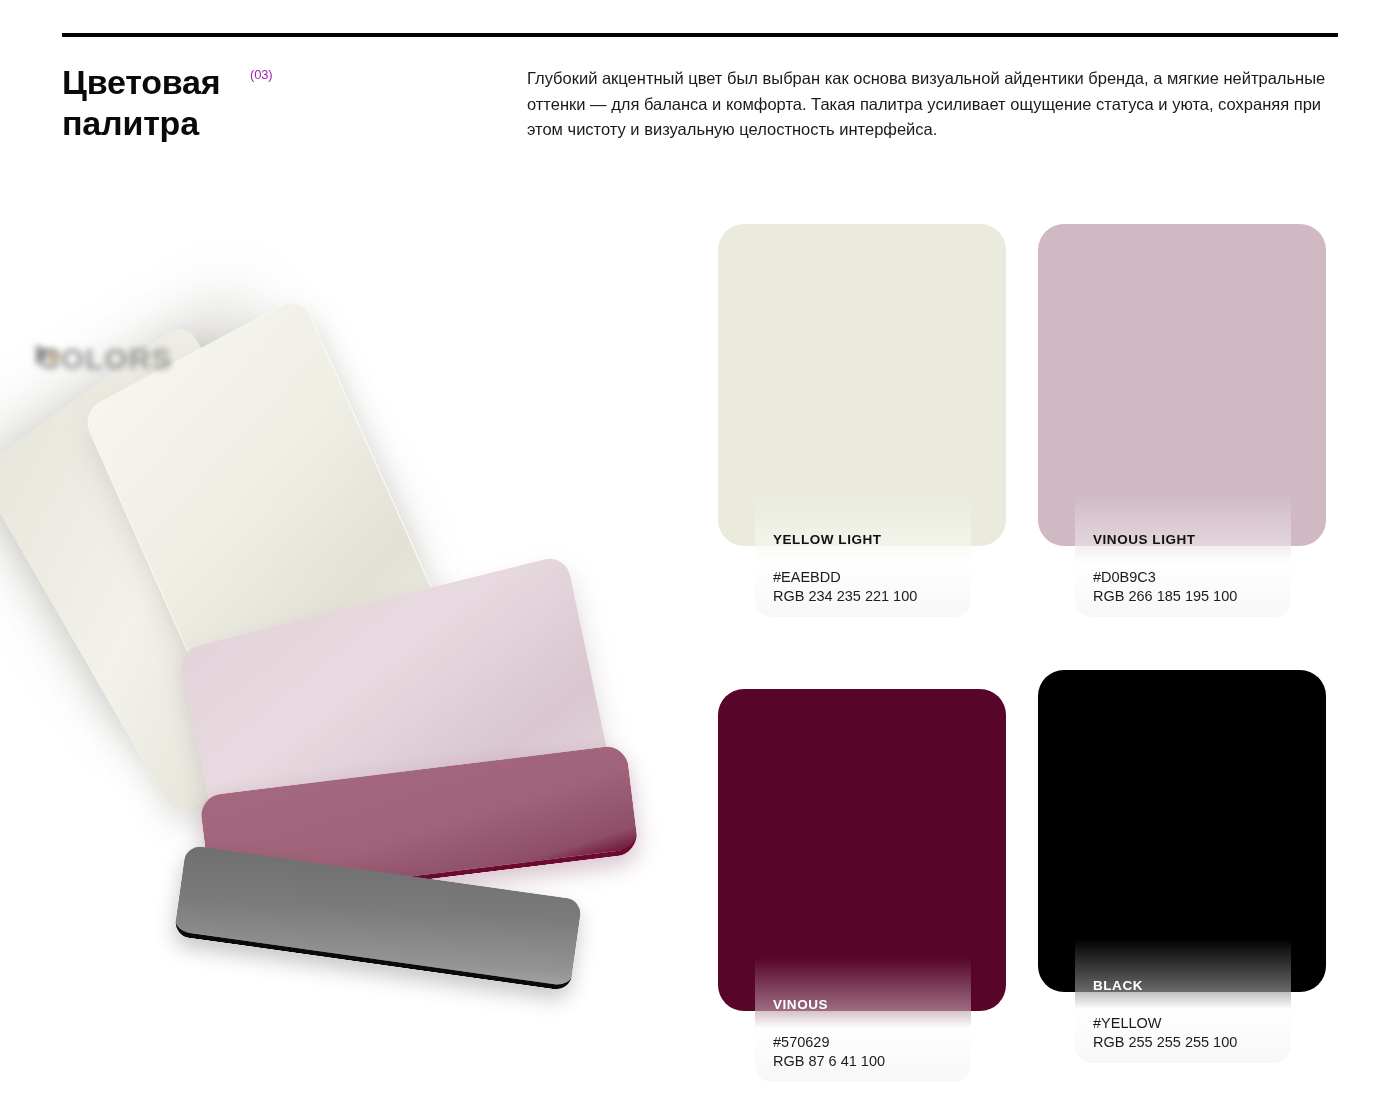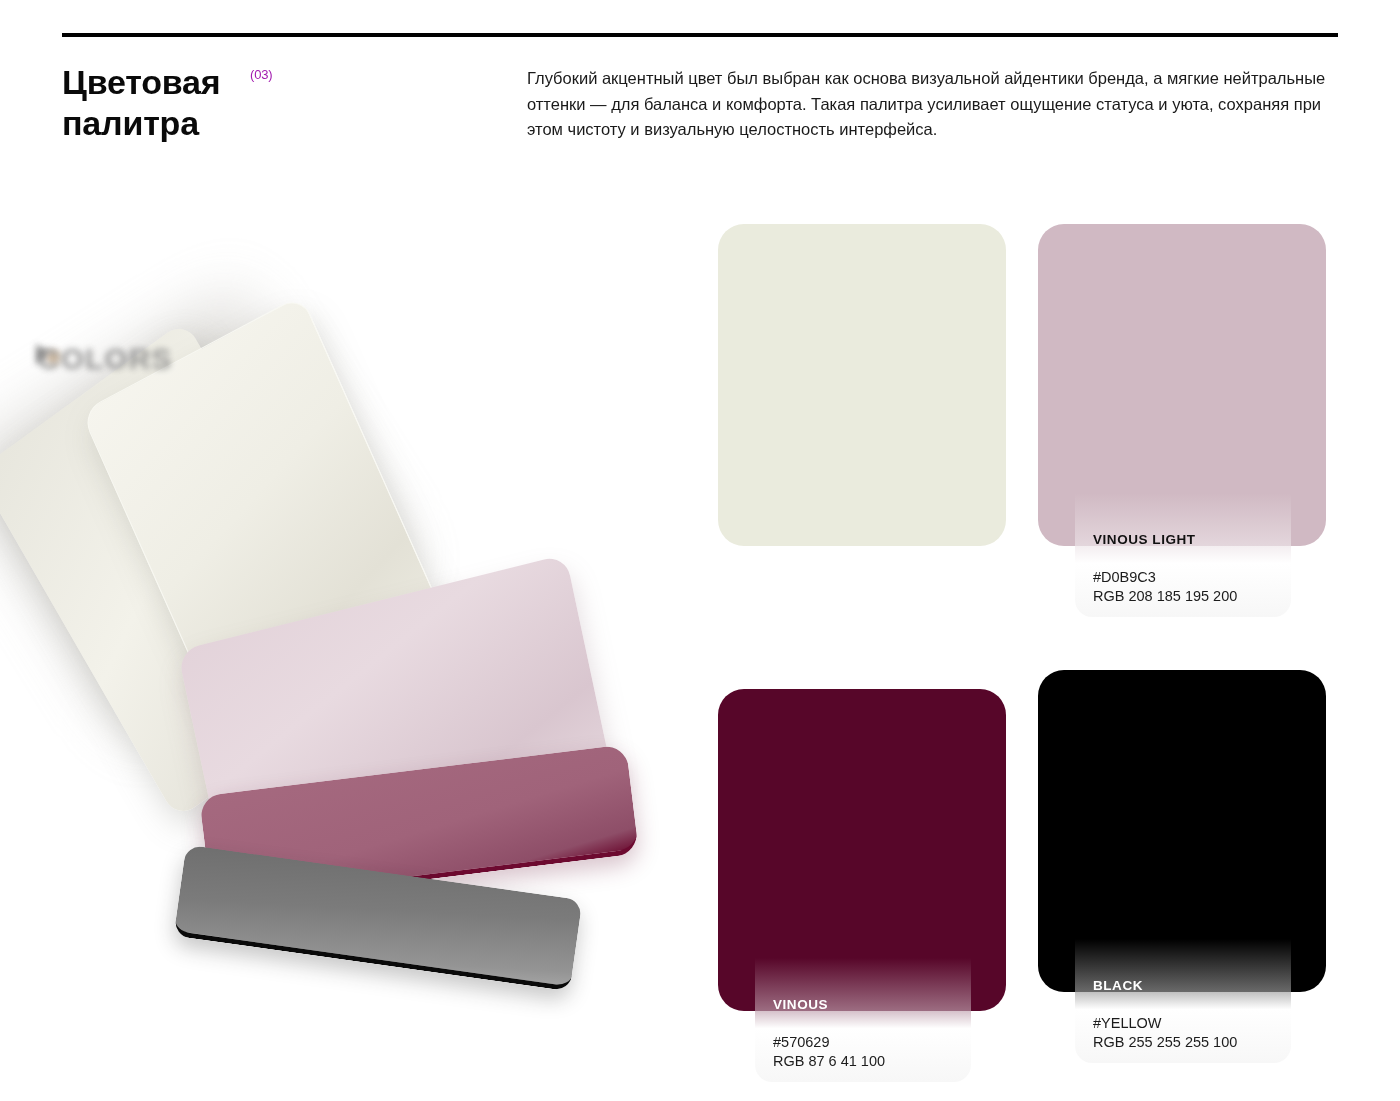--- a/index.html
+++ b/index.html
@@ -266,28 +266,33 @@
     <div class="chip chip-grey"></div>
     <div class="wm-tri"></div>
     <div class="wm-dot"></div>
     <div class="wm">COLORS</div>
   </div>
 
   <div class="swatch-grid">
 
     <div class="swatch-cell cell-0">
       <div class="swatch-block" style="background: rgb(234, 235, 221);"></div>
+      <div class="info-card" style="background: linear-gradient(rgb(234, 235, 221) 0%, rgb(234, 235, 221) 12%, rgba(255, 255, 255, 0.55) 62%, rgb(247, 247, 247) 100%);">
+        <div class="info-name" style="color: rgb(17, 17, 17);">YELLOW LIGHT</div>
+        <div class="info-hex">#EAEBDD</div>
+        <div class="info-rgb">RGB 234 235 221 100</div>
+      </div>
     </div>
 
     <div class="swatch-cell cell-1">
       <div class="swatch-block" style="background: rgb(208, 185, 195);"></div>
       <div class="info-card" style="background: linear-gradient(rgb(208, 185, 195) 0%, rgb(208, 185, 195) 12%, rgba(255, 255, 255, 0.55) 62%, rgb(247, 247, 247) 100%);">
         <div class="info-name" style="color: rgb(17, 17, 17);">VINOUS LIGHT</div>
         <div class="info-hex">#D0B9C3</div>
-        <div class="info-rgb">RGB 208 185 195 200</div>
+        <div class="info-rgb">RGB 266 185 195 100</div>
       </div>
     </div>
 
     <div class="swatch-cell cell-2">
       <div class="swatch-block" style="background: rgb(87, 6, 41);"></div>
       <div class="info-card" style="background: linear-gradient(rgb(87, 6, 41) 0%, rgb(87, 6, 41) 12%, rgba(255, 255, 255, 0.55) 62%, rgb(247, 247, 247) 100%);">
         <div class="info-name" style="color: rgb(255, 255, 255);">VINOUS</div>
         <div class="info-hex">#570629</div>
         <div class="info-rgb">RGB 87 6 41 100</div>
       </div>

